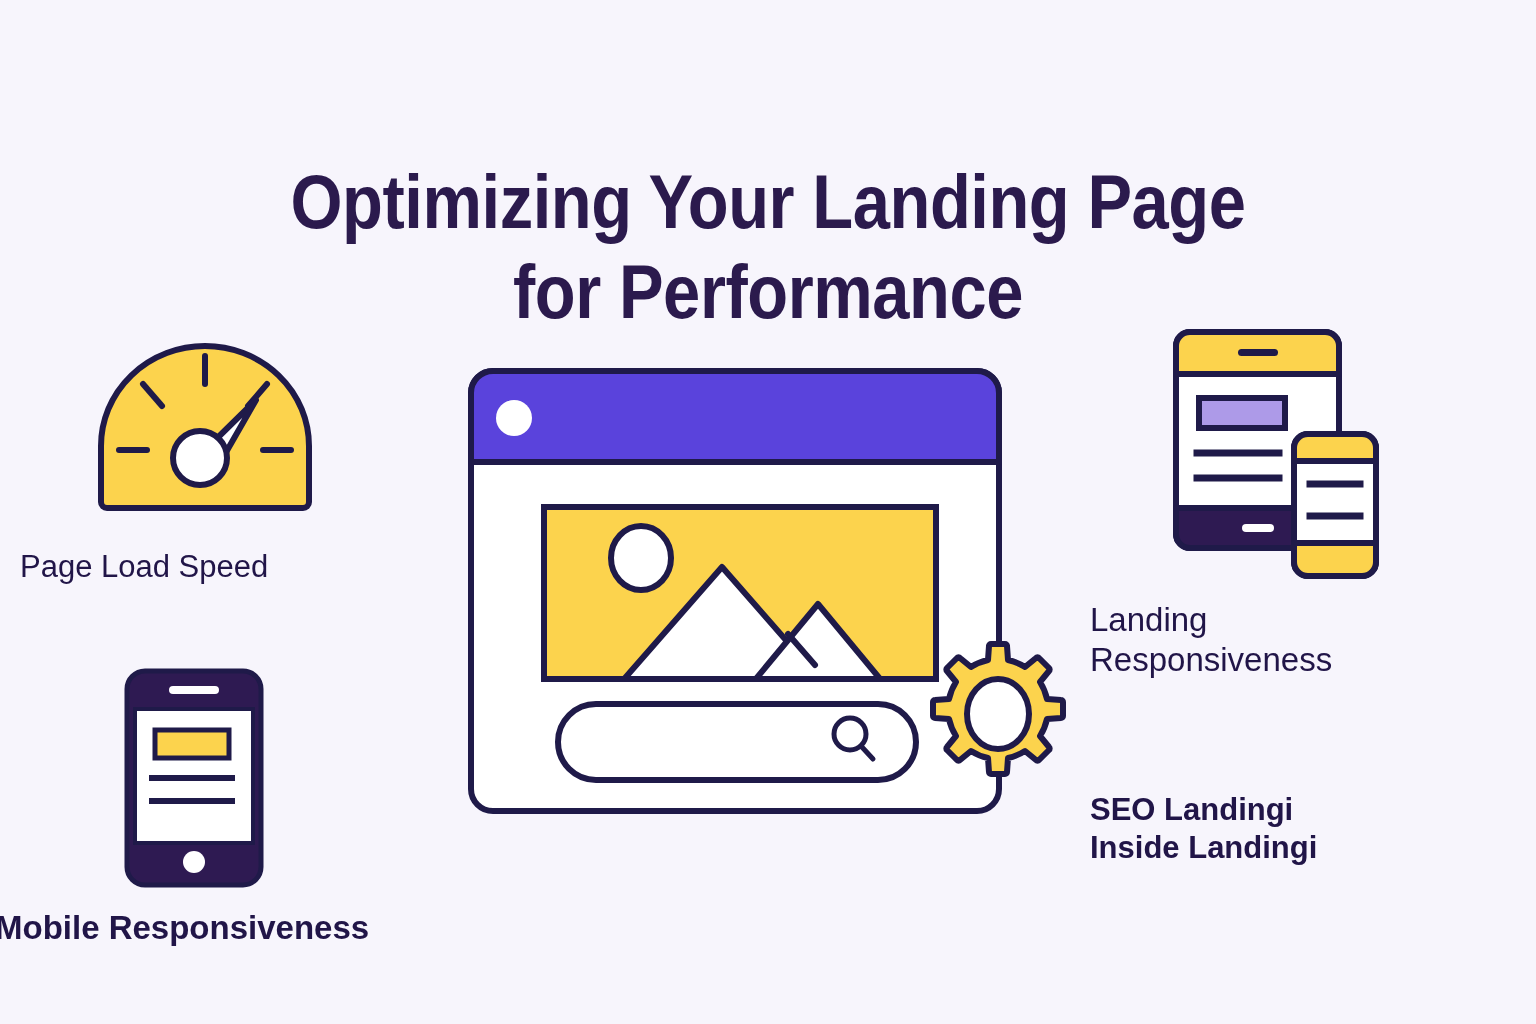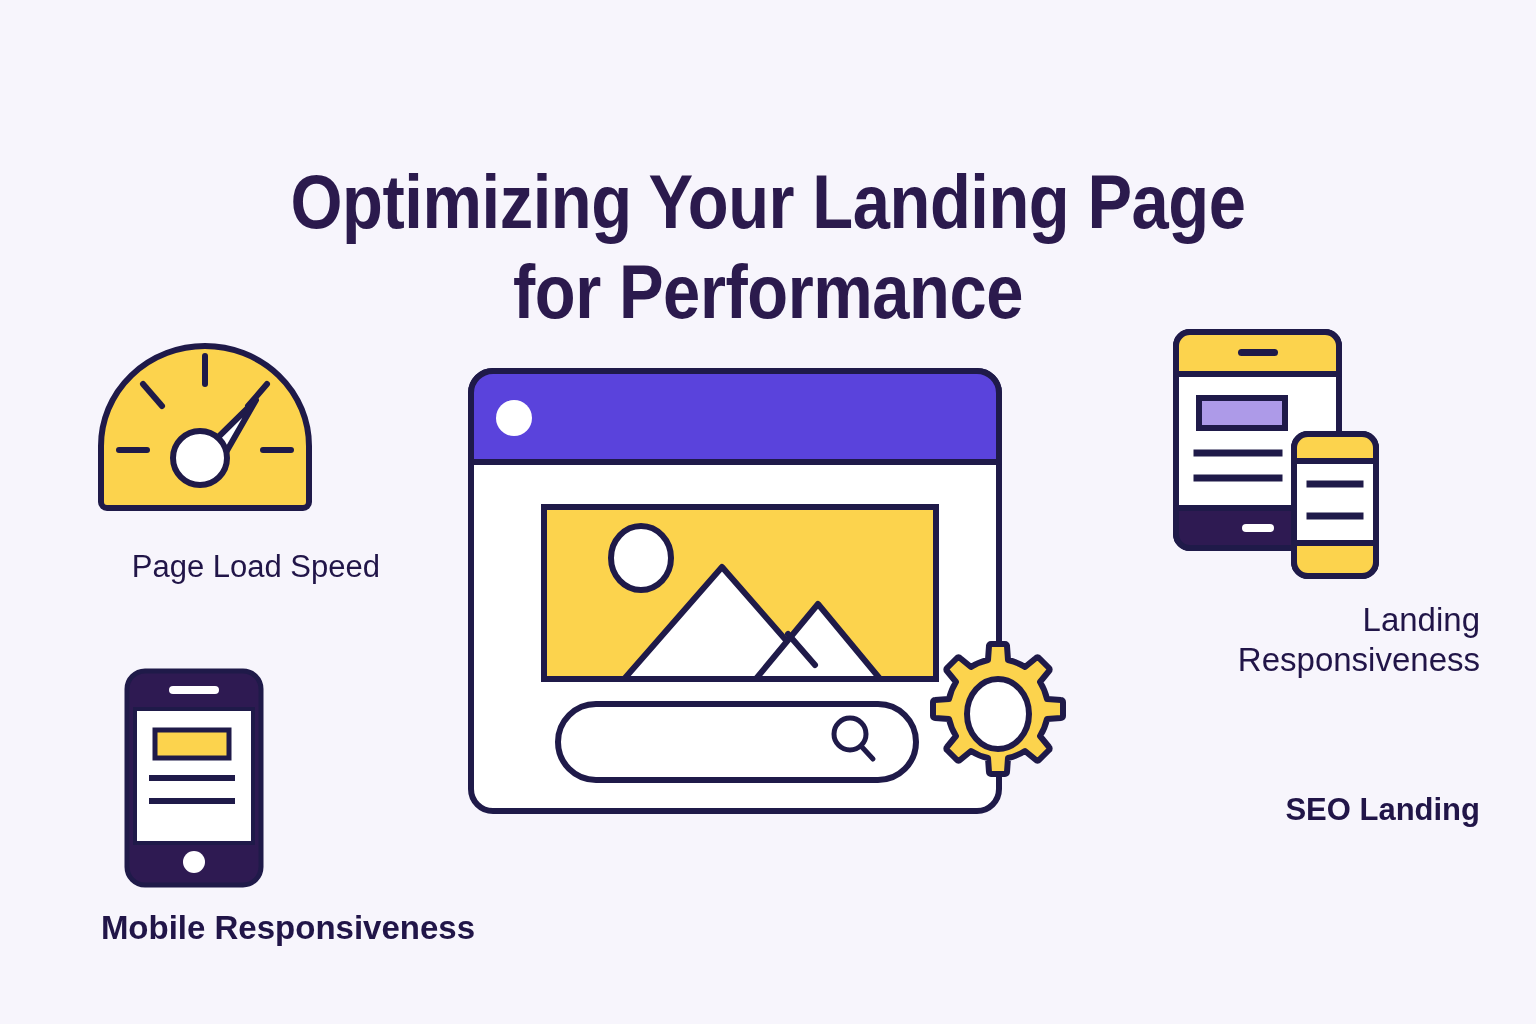--- a/index.html
+++ b/index.html
@@ -36,21 +36,21 @@
     letter-spacing: -0.5px;
     transform: scaleX(0.88);
     transform-origin: center top;
   }
   .title-line { display: block; white-space: nowrap; }
 
   
   .caption {
     position: absolute;
     color: #211548;
-    text-align: right;
+    text-align: left;
     line-height: 1.22;
     white-space: nowrap;
   }
 
   
   #cap-speed {
     left: 20px; top: 548px; width: 360px;
     font-size: 31px;
   }
   #cap-speed .l1 { font-weight: normal; font-size: 31px; display:block; }
@@ -210,16 +210,17 @@
       </g>
     </svg>
   </div>
 
   <div class="caption" id="cap-mobile-right">
     <span class="l1">Landing</span>
     <span class="l2">Responsiveness</span>
   </div>
 
   <div class="caption" id="cap-seo">
-    <span class="l1">SEO Landing</span>
+    <span class="l1">SEO Landingi</span>
+    <span class="l2">Inside Landingi</span>
   </div>
 
 </div>
 
 </body></html>

